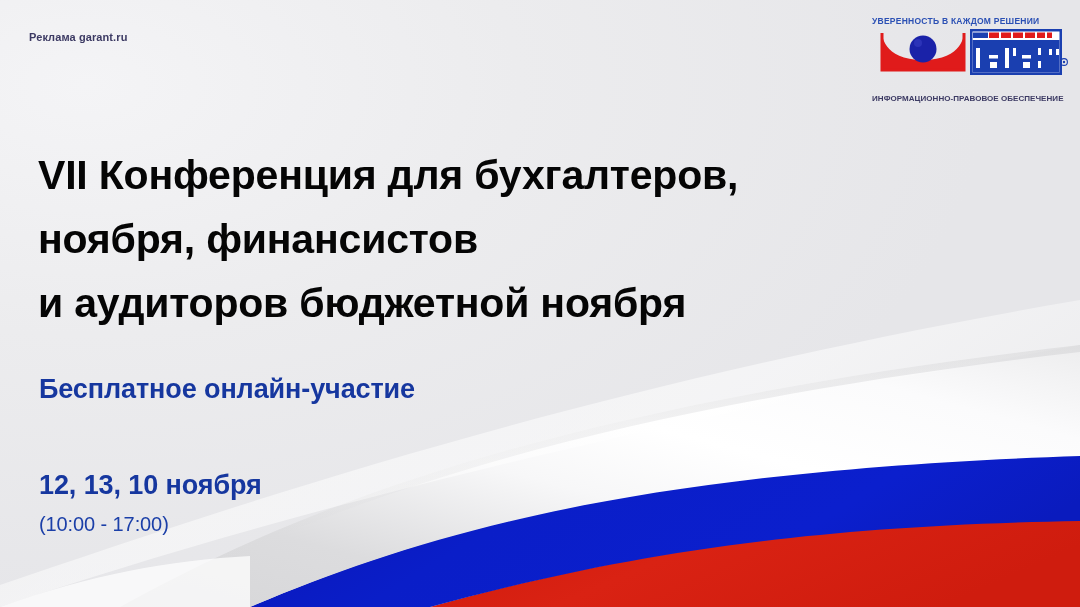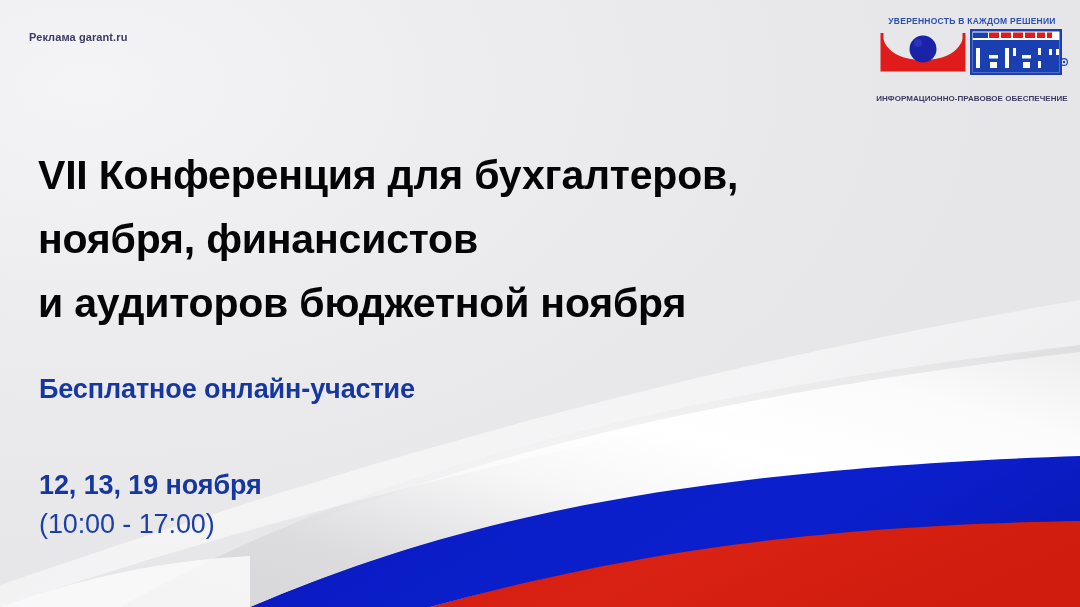--- a/index.html
+++ b/index.html
@@ -37,21 +37,21 @@
     color:#3c3a63;
     white-space:nowrap;
     text-align:right;
   }
 
   
   #logo-block {
     position:absolute;
     right:8px; top:17px;
     width:200px;
-    text-align:center;
+    text-align:left;
   }
   #logo-tagline-top {
     font-size:8.5px;
     font-weight:bold;
     color:#2b50b4;
     letter-spacing:.25px;
     white-space:nowrap;
     line-height:1.1;
   }
   #logo-marks {
@@ -112,21 +112,21 @@
   }
   #date-line {
     font-size:27px;
     font-weight:bold;
     color:#16379f;
     letter-spacing:-.1px;
     line-height:38px;
     white-space:nowrap;
   }
   #time-line {
-    font-size:27px;
+    font-size:20px;
     font-weight:normal;
     color:#1b3fa8;
     letter-spacing:-.1px;
     line-height:40px;
     white-space:nowrap;
   }
 </style>
 </head>
 <body>
 
@@ -245,17 +245,17 @@
 
   <div id="headline">
     <div class="headline-line">VII Конференция для бухгалтеров,</div>
     <div class="headline-line">ноября, финансистов</div>
     <div class="headline-line">и аудиторов бюджетной ноября</div>
   </div>
 
   <div id="subtitle">Бесплатное онлайн-участие</div>
 
   <div id="date-block">
-    <div id="date-line">12, 13, 19 ноября</div>
+    <div id="date-line">12, 13, 10 ноября</div>
     <div id="time-line">(10:00 - 17:00)</div>
   </div>
 
 </div>
 
 </body></html>

